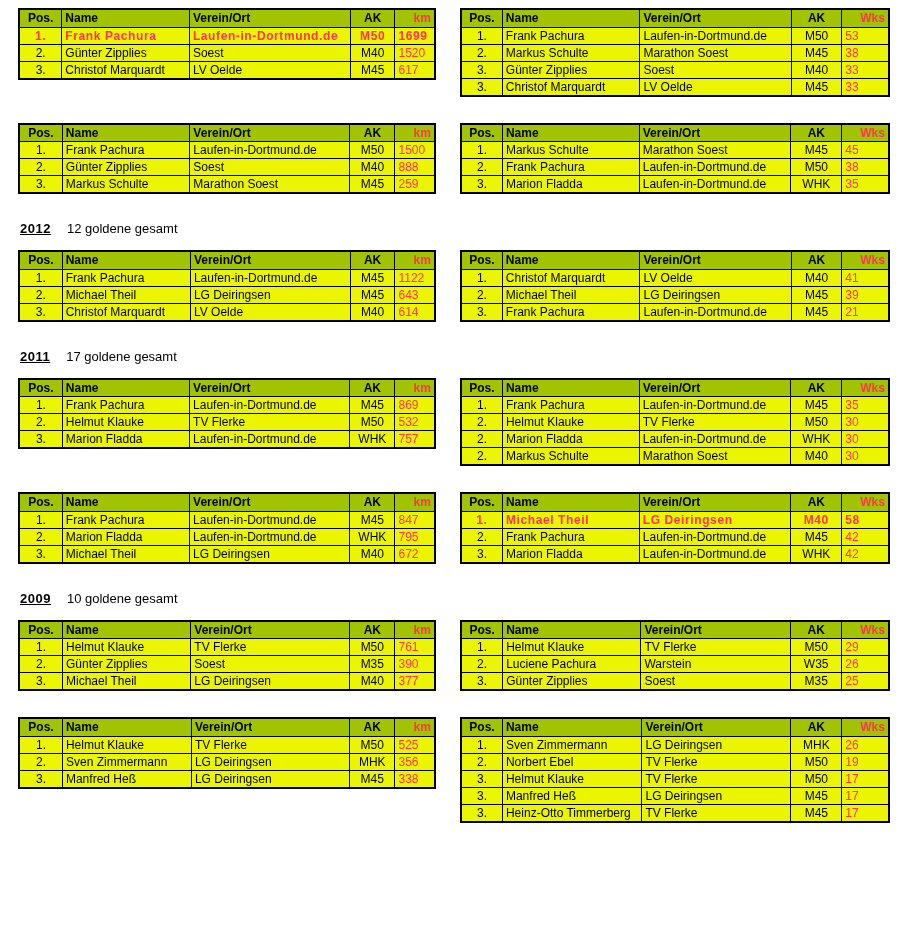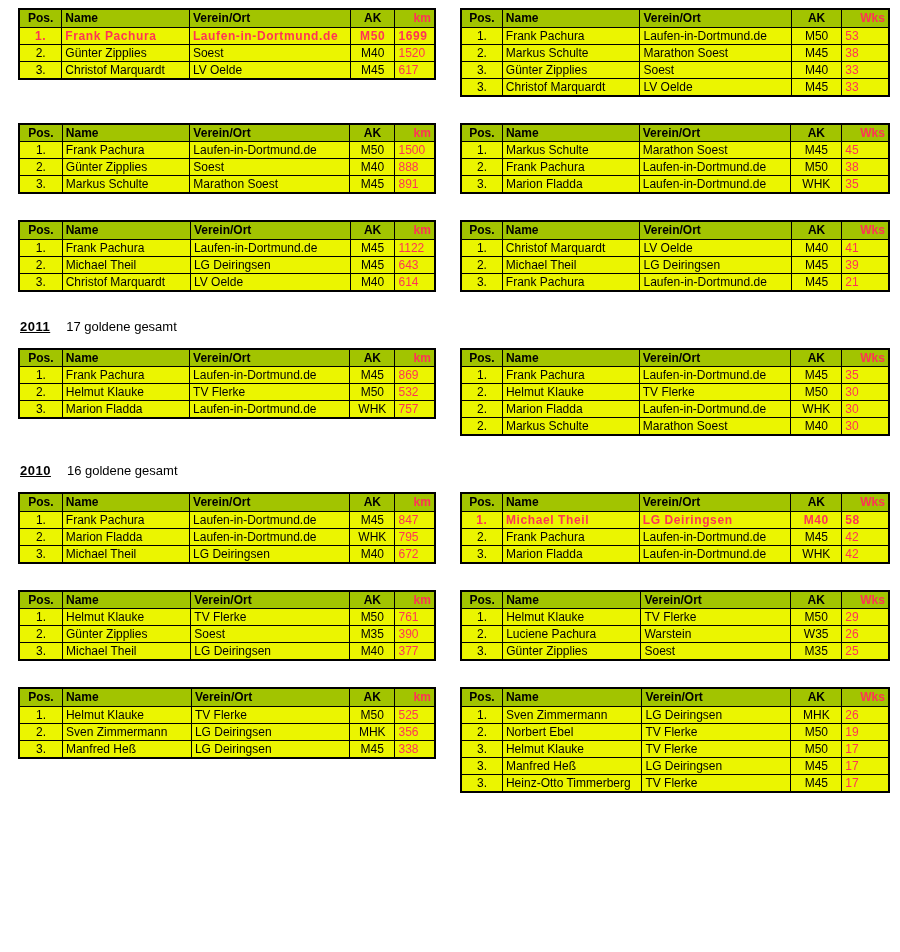--- a/index.html
+++ b/index.html
@@ -185,21 +185,21 @@
               <td class="">Günter Zipplies</td>
               <td class="">Soest</td>
               <td class="c">M40</td>
               <td class="val">888</td>
             </tr>
             <tr>
               <td class="c">3.</td>
               <td class="">Markus Schulte</td>
               <td class="">Marathon Soest</td>
               <td class="c">M45</td>
-              <td class="val">891</td>
+              <td class="val">259</td>
             </tr>
           </tbody>
         </table>
       <table class="rank-table">
           <colgroup>
             <col style="width: 42px;">
             <col style="width: 140px;">
             <col style="width: 153px;">
             <col style="width: 52px;">
             <col style="width: 41px;">
@@ -234,20 +234,23 @@
               <td class="">Laufen-in-Dortmund.de</td>
               <td class="c">WHK</td>
               <td class="val">35</td>
             </tr>
           </tbody>
         </table>
     </div>
   </section>
 
   <section class="year-section">
+    <div class="year-heading">
+      <span class="year-label">2012</span><span class="year-subtitle">12 goldene gesamt</span>
+    </div>
     <div class="tables">
       <table class="rank-table">
           <colgroup>
             <col style="width: 44px;">
             <col style="width: 130px;">
             <col style="width: 162px;">
             <col style="width: 46px;">
             <col style="width: 40px;">
           </colgroup>
           <thead>
@@ -418,23 +421,20 @@
               <td class="">Marathon Soest</td>
               <td class="c">M40</td>
               <td class="val">30</td>
             </tr>
           </tbody>
         </table>
     </div>
   </section>
 
   <section class="year-section">
-    <div class="year-heading">
-      <span class="year-label">2010</span><span class="year-subtitle">16 goldene gesamt</span>
-    </div>
     <div class="tables">
       <table class="rank-table">
           <colgroup>
             <col style="width: 44px;">
             <col style="width: 130px;">
             <col style="width: 162px;">
             <col style="width: 46px;">
             <col style="width: 40px;">
           </colgroup>
           <thead>
@@ -508,20 +508,23 @@
               <td class="">Laufen-in-Dortmund.de</td>
               <td class="c">WHK</td>
               <td class="val">42</td>
             </tr>
           </tbody>
         </table>
     </div>
   </section>
 
   <section class="year-section">
+    <div class="year-heading">
+      <span class="year-label">2009</span><span class="year-subtitle">10 goldene gesamt</span>
+    </div>
     <div class="tables">
       <table class="rank-table">
           <colgroup>
             <col style="width: 44px;">
             <col style="width: 130px;">
             <col style="width: 162px;">
             <col style="width: 46px;">
             <col style="width: 40px;">
           </colgroup>
           <thead>

